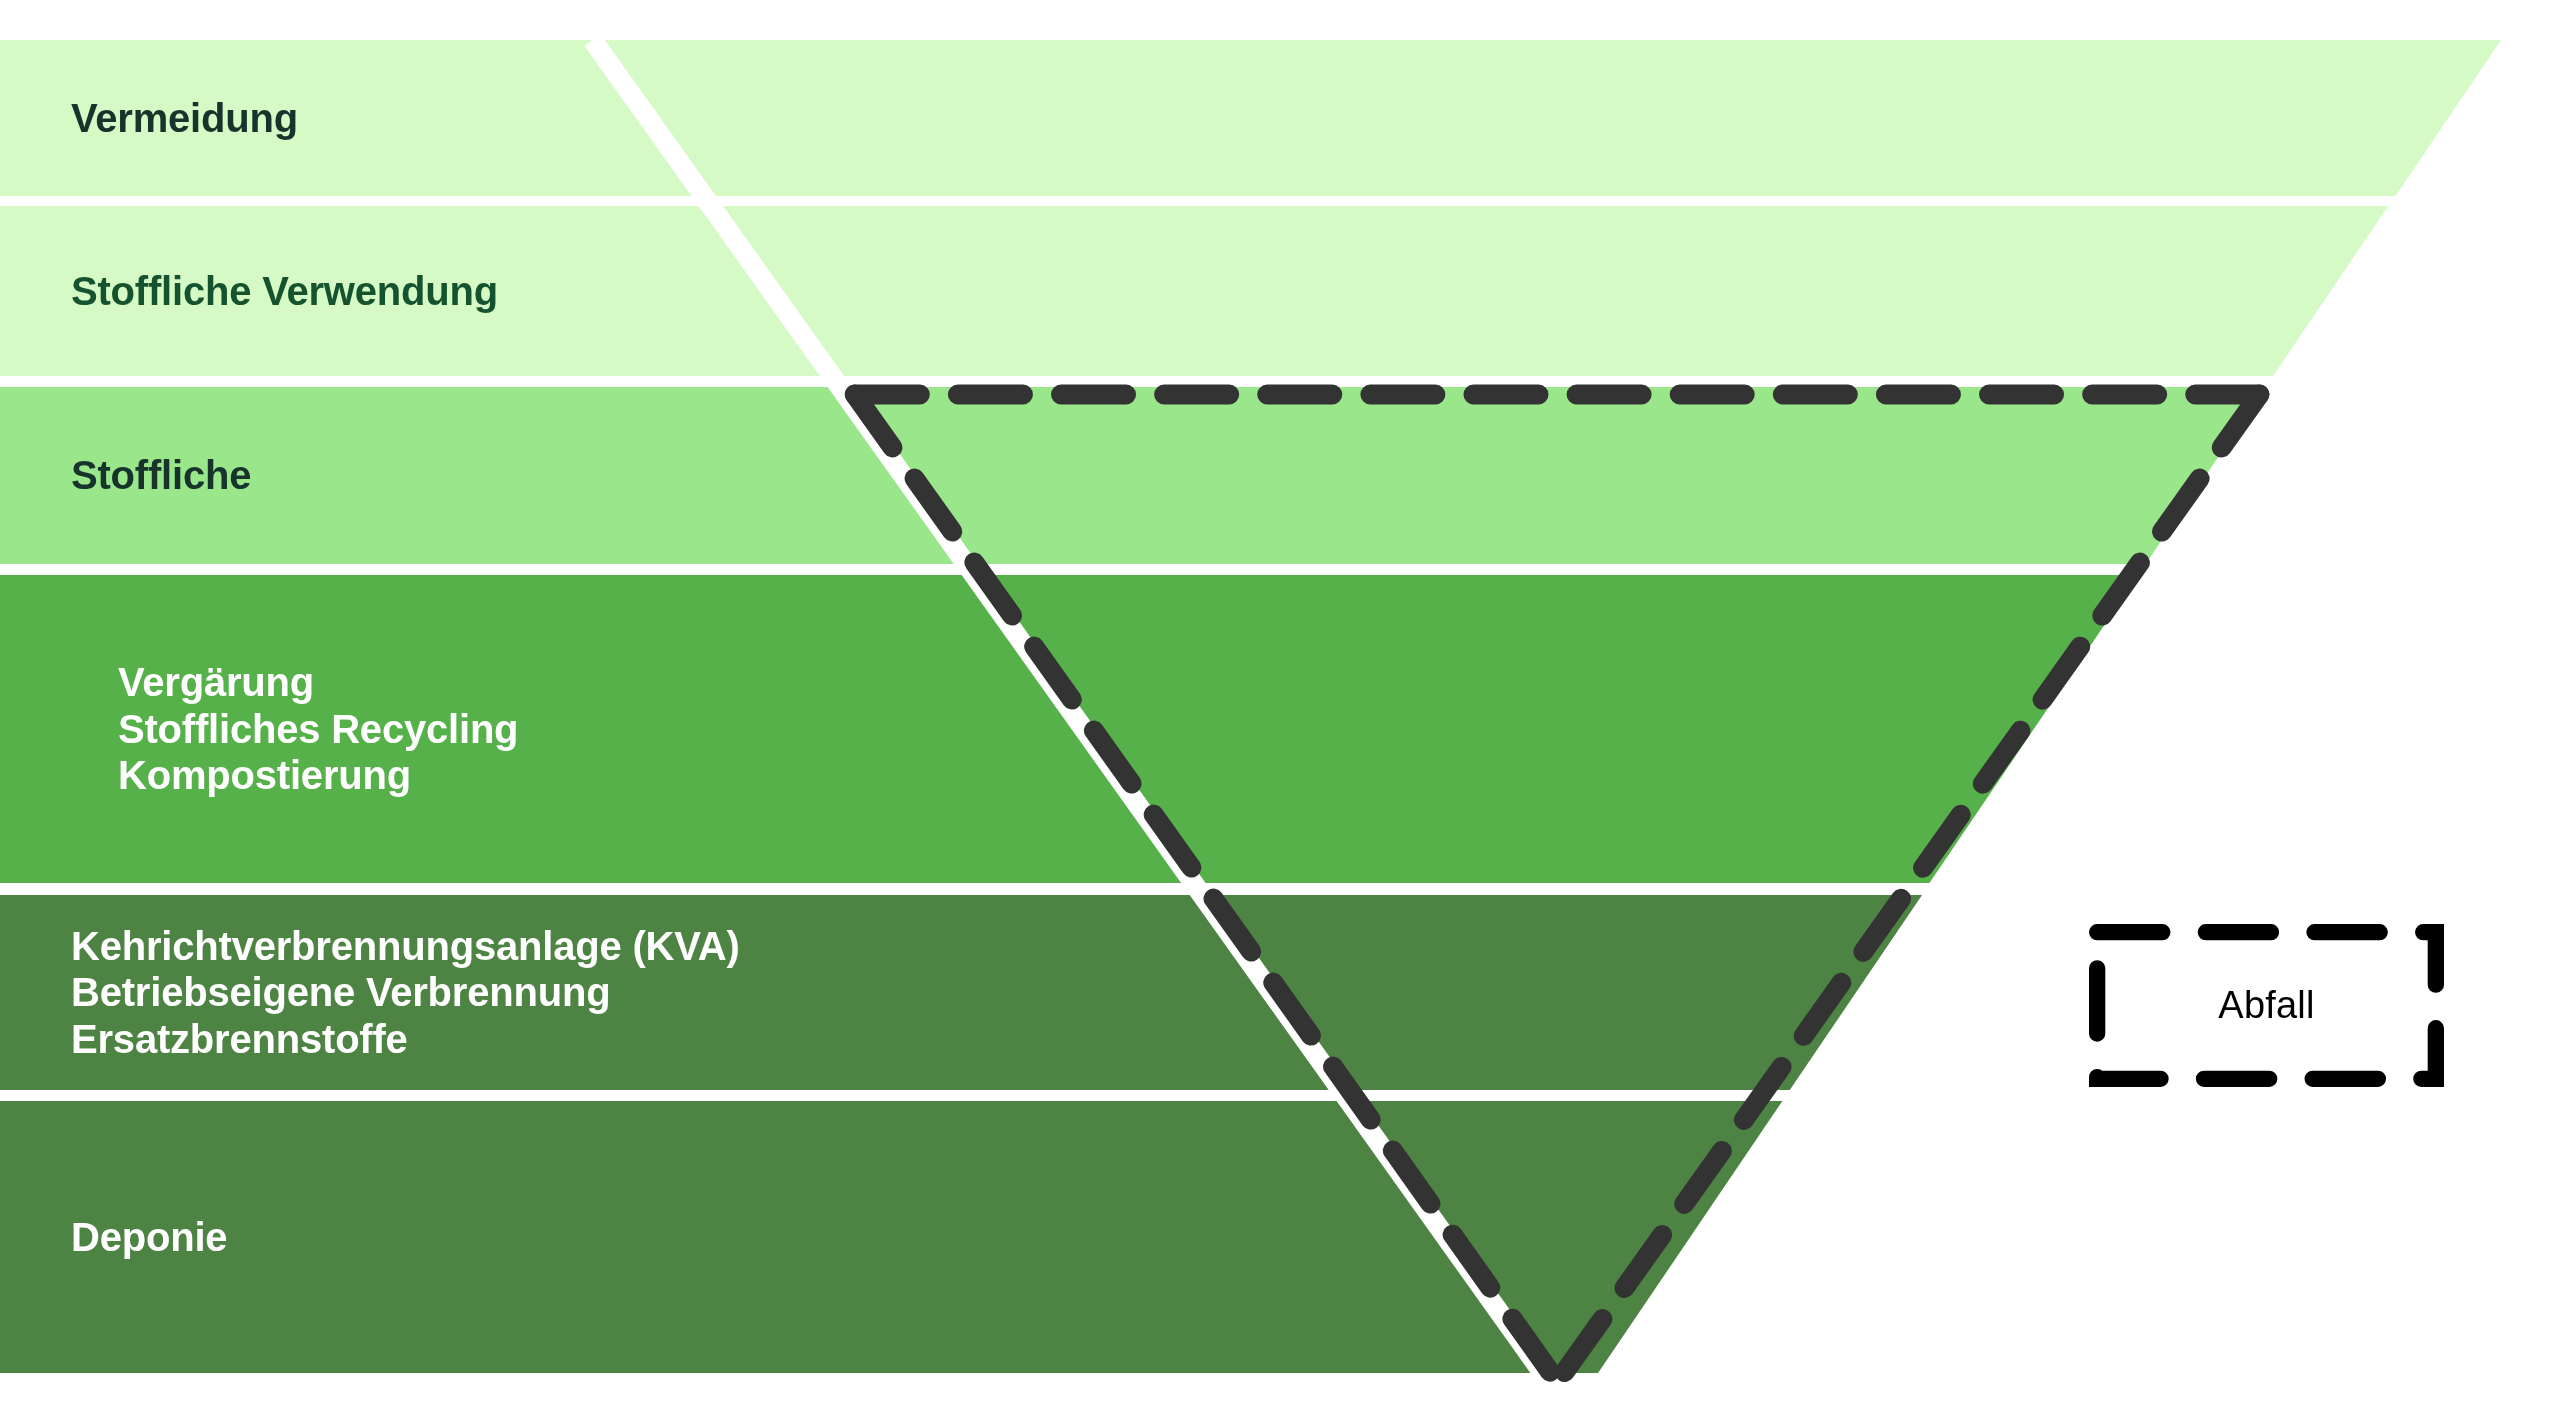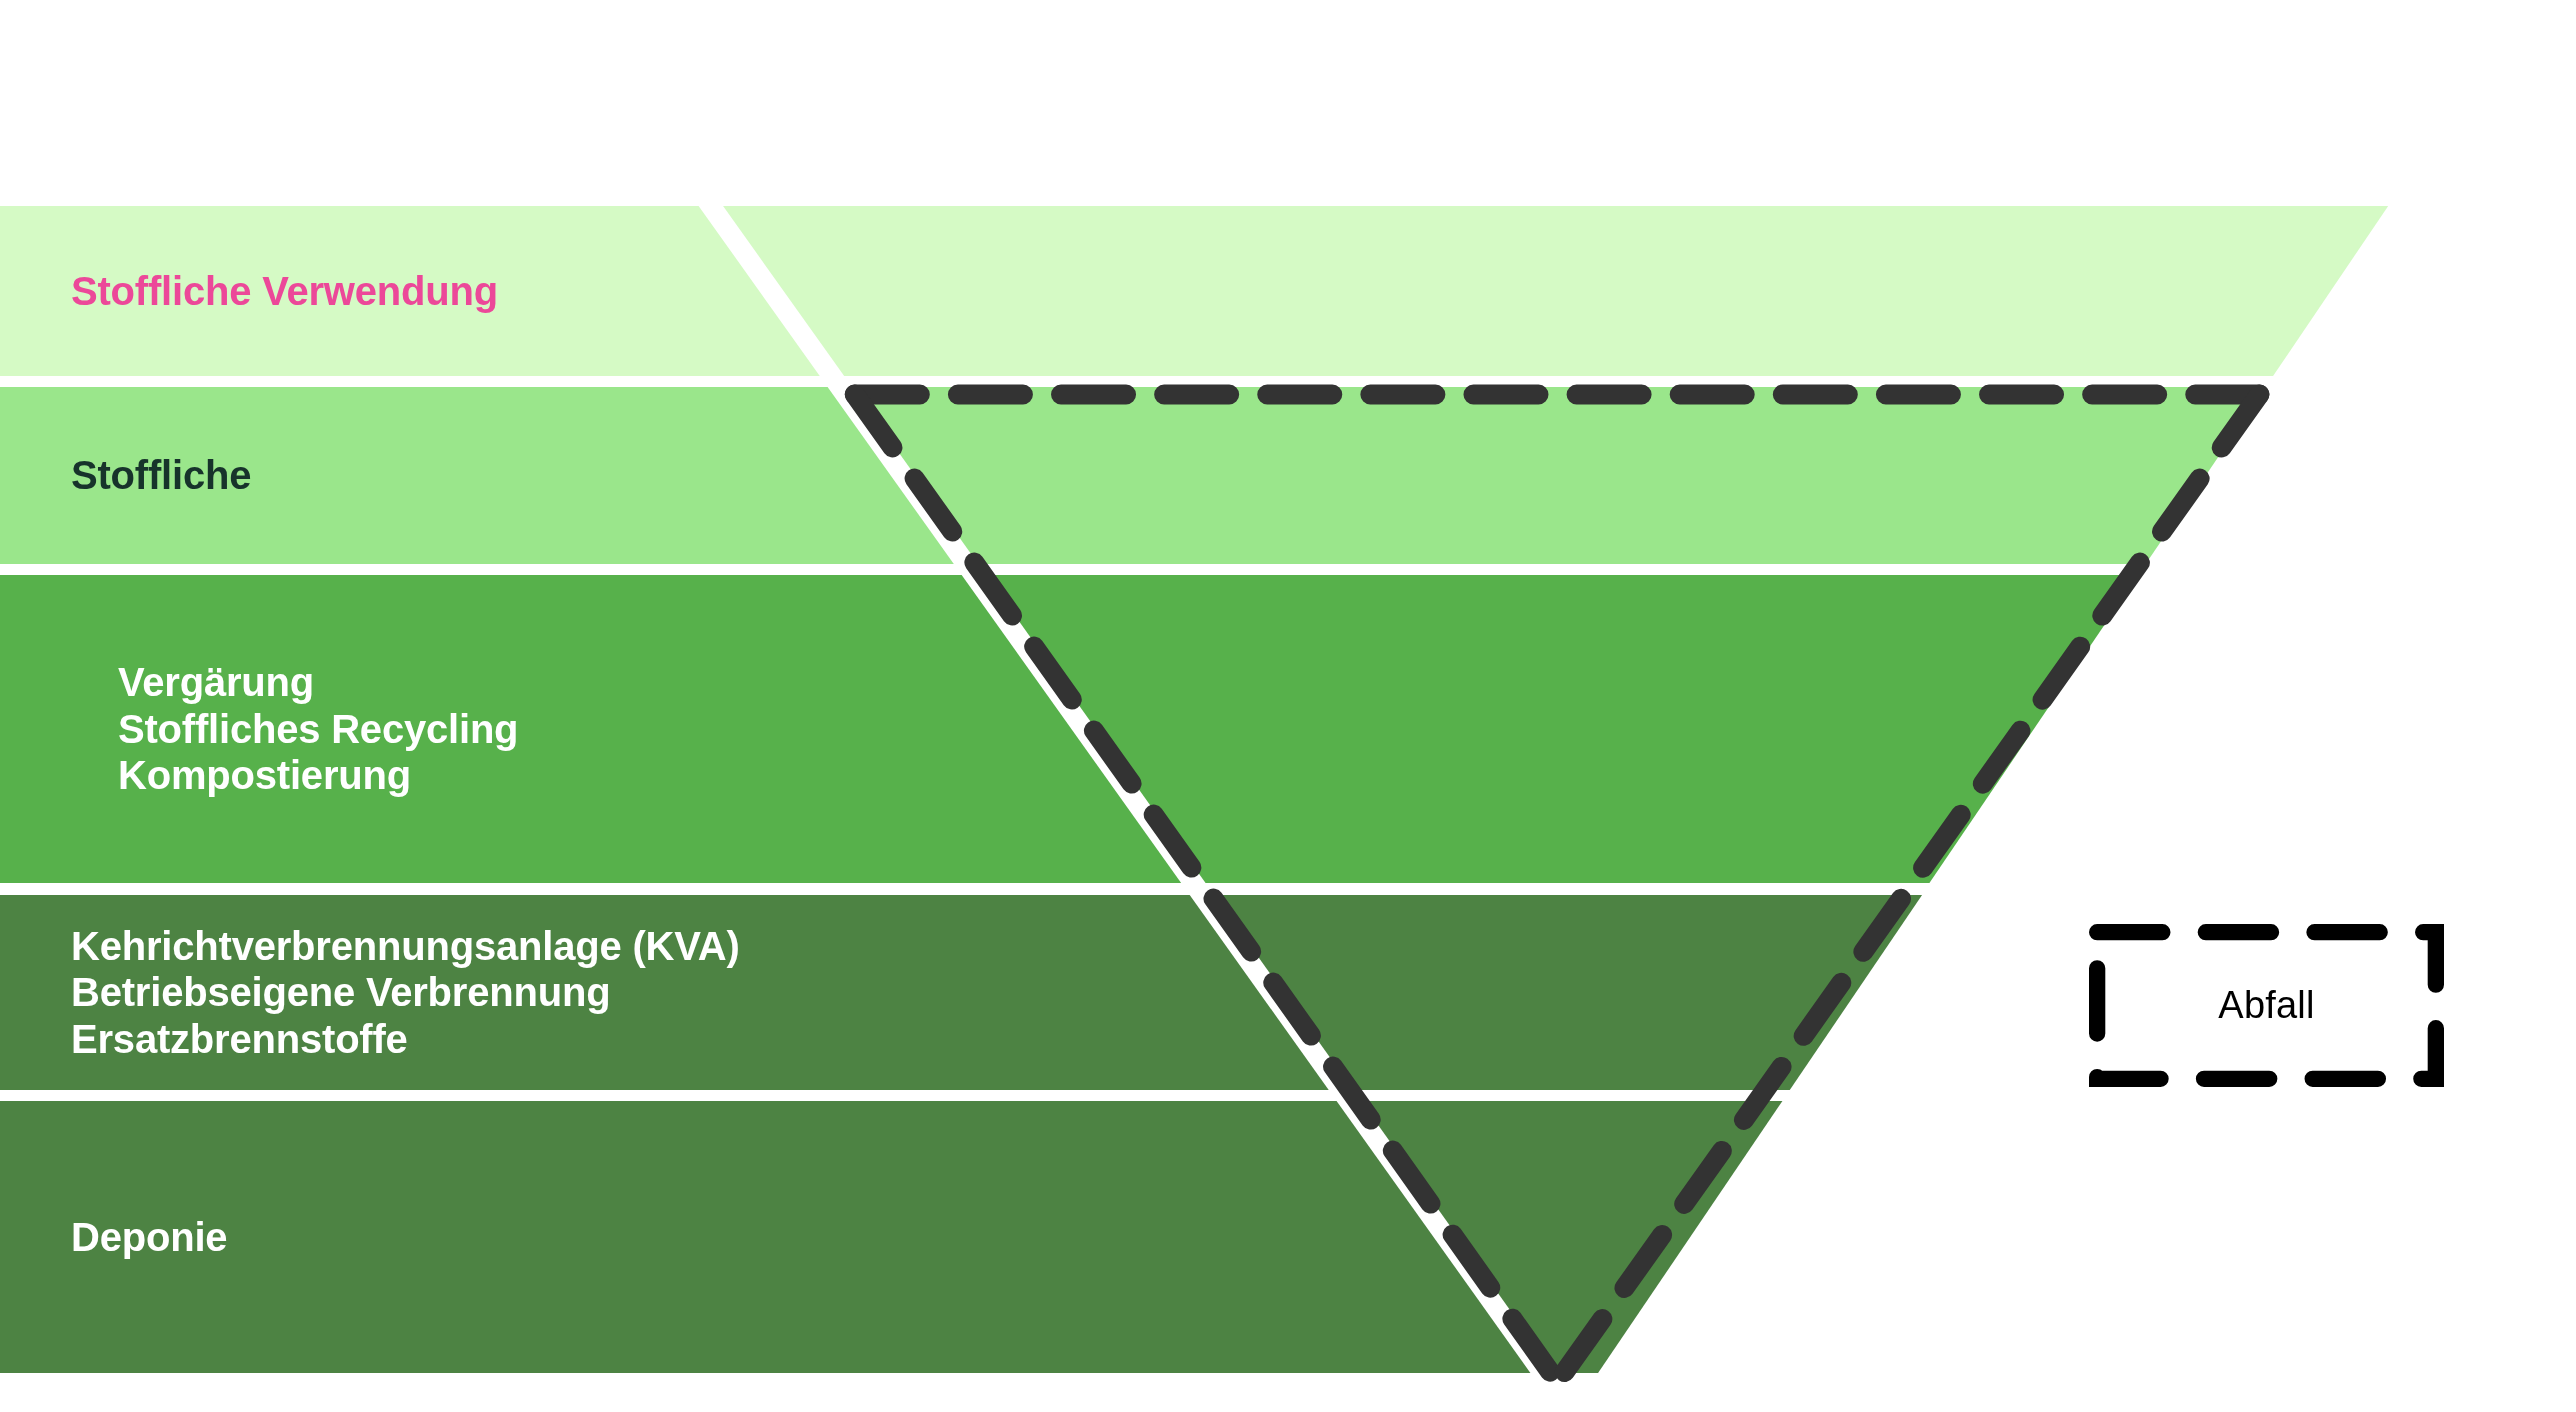--- a/index.html
+++ b/index.html
@@ -81,24 +81,28 @@
 
   svg { display: block; }
 </style>
 </head>
 <body>
 
 <div id="stage" style="width: 2576px; height: 1413px; background: rgb(255, 255, 255);">
 
   <div id="pyramid" style="width: 2576px; height: 1413px;">
 
+    <div class="band" style="top: 40px; height: 156px;">
+      <div class="band-bg" style="position: absolute; left: 0px; top: 0px; width: 2576px; height: 156px; background: rgb(213, 250, 197); z-index: 1; clip-path: polygon(0% 0%, 97.086% 0%, 92.996% 100%, 0% 100%);"></div>
+      <div class="band-label" style="font-size: 40px; color: rgb(23, 51, 43);"><span class="line">Vermeidung</span></div>
+    </div>
 
     <div class="band" style="top: 206px; height: 170px;">
       <div class="band-bg" style="position: absolute; left: 0px; top: 0px; width: 2576px; height: 170px; background: rgb(213, 250, 197); z-index: 1; clip-path: polygon(0% 0%, 92.71% 0%, 88.24% 100%, 0% 100%);"></div>
-      <div class="band-label" style="font-size: 40px; color: #ec4899;"><span class="line">Stoffliche Verwendung</span></div>
+      <div class="band-label" style="font-size: 40px; color: #14532d;"><span class="line">Stoffliche Verwendung</span></div>
     </div>
 
     <div class="band" style="top: 387px; height: 177px;">
       <div class="band-bg" style="position: absolute; left: 0px; top: 0px; width: 2576px; height: 177px; background: rgb(154, 230, 139); z-index: 1; clip-path: polygon(0% 0%, 87.955% 0%, 83.294% 100%, 0% 100%);"></div>
       <div class="band-label" style="font-size: 40px; color: rgb(23, 51, 43);"><span class="line">Stoffliche</span></div>
     </div>
 
     <div class="band" style="top: 575px; height: 308px; padding-left: 47px;">
       <div class="band-bg" style="position: absolute; left: 0px; top: 0px; width: 2576px; height: 308px; background: rgb(87, 177, 75); z-index: 1; clip-path: polygon(0% 0%, 83.009% 0%, 74.9% 100%, 0% 100%);"></div>
       <div class="band-label" style="font-size: 40px; color: rgb(255, 255, 255);"><span class="line">Vergärung</span><span class="line">Stoffliches Recycling</span><span class="line">Kompostierung</span></div>

